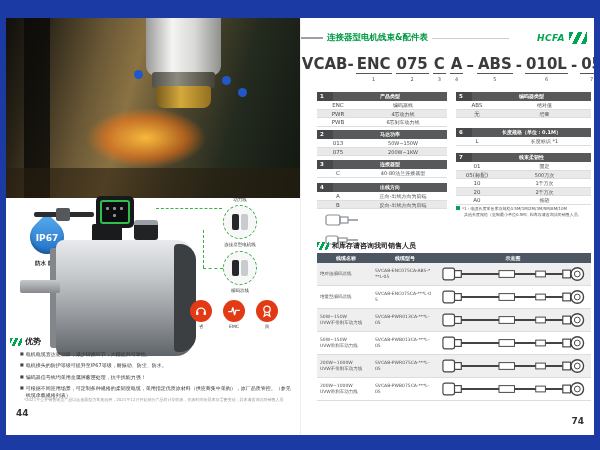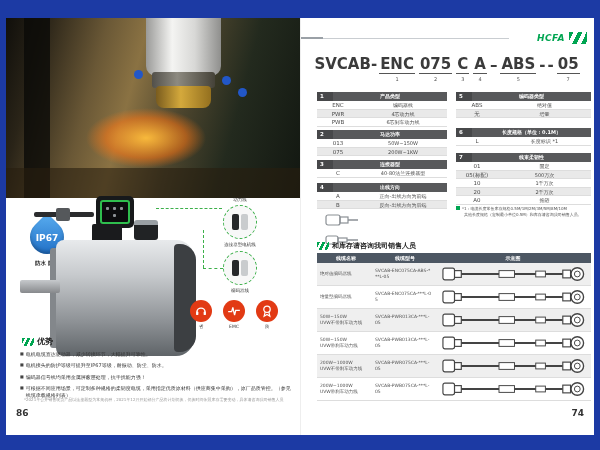--- a/index.html
+++ b/index.html
@@ -61,21 +61,21 @@
 
   
   .feat { position:absolute; width:24px; text-align:center; }
   .feat .disc { width:22px; height:22px; border-radius:50%; background:#e23a14; margin:0 auto;
     display:flex; align-items:center; justify-content:center; }
   .feat .lbl { font-size:4.5px; color:#444; margin-top:2px; }
 
   
   .slashes { display:inline-block; width:12px; height:8px; margin-right:3px;
     background:repeating-linear-gradient(115deg,#00a551 0 2.5px,transparent 2.5px 5px); }
-  .adv-title { position:absolute; left:16px; top:318px; font-size:8px; font-weight:bold; color:#222;
+  .adv-title { position:absolute; left:4px; top:318px; font-size:8px; font-weight:bold; color:#222;
     display:flex; align-items:center; }
   .adv-list { position:absolute; left:14px; top:333px; width:272px; }
   .bullet { display:flex; font-size:5px; color:#333; line-height:1.35; margin-bottom:4.5px; }
   .bullet .dot { color:#444; font-size:4px; margin-right:2px; line-height:1.7; }
   .footnote { position:absolute; left:18px; top:379px; width:268px; font-size:4px; color:#999; line-height:1.4; }
   .pageno { position:absolute; font-size:9px; font-weight:bold; color:#333; }
 
   
   .rp-header { position:absolute; left:0; top:12px; width:294px; height:16px; display:flex; align-items:center; }
   .rp-header .rule-l { width:22px; height:2px; background:#9aa0a6; }
@@ -226,27 +226,28 @@
         <div class="bullet">
             <span class="dot">■</span>
             <span>编码器信号线均采用金属屏蔽层处理，抗干扰能力强！</span>
           </div>
         <div class="bullet">
             <span class="dot">■</span>
             <span>可根据不同应用场景，可定制多种规格的柔韧度电缆，采用指定优质原材料（供应商集中采购），原厂品质管控。（参见线缆承载规格列表）</span>
           </div>
       </div>
       <div class="footnote">*2021年公开销售现货产品以连接器型为常规机种，2021年12月开始部分产品将计划切换，切换时间依照库存需要变动，具体请咨询我司销售人员</div>
-      <div class="pageno" style="left:10px;top:390px;">86</div>
+      <div class="pageno" style="left:10px;top:390px;">44</div>
     </div>
 
     <div class="page page-right">
 
       <div class="rp-header">
         <div class="rule-l"></div>
+        <div class="rp-title">连接器型电机线束&amp;配件表</div>
         <div class="rule-r"></div>
         <div class="logo">HCFA</div>
         <div class="logo-slashes"></div>
       </div>
 
       <div class="model">
         <span class="prefix">SVCAB-</span>
         <span class="seg">
             <span class="t">ENC</span>
             <span class="n">1</span>
@@ -262,20 +263,24 @@
         <span class="seg">
             <span class="t">A</span>
             <span class="n">4</span>
           </span>
         <span class="sep">–</span>
         <span class="seg">
             <span class="t">ABS</span>
             <span class="n">5</span>
           </span>
         <span class="sep">-</span>
+        <span class="seg">
+            <span class="t">010L</span>
+            <span class="n">6</span>
+          </span>
         <span class="sep">-</span>
         <span class="seg">
             <span class="t">05</span>
             <span class="n">7</span>
           </span>
       </div>
 
       <div class="spec-table" style="left:16px;top:74px;">
         <div class="hd">
             <span class="no">1</span>
@@ -480,16 +485,16 @@
           <span class="acc-name"><span>200W~1000W</span><br><span>UVW带刹车动力线</span></span>
           <span class="acc-model">SVCAB-PWB075CA-***L-05</span>
           <span class="acc-diagram">
               <svg width="145" height="18" viewBox="0 0 150 18">
                 <use href="#cable-diagram"></use>
               </svg>
             </span>
         </div>
       </div>
 
-      <div class="pageno" style="right:10px;top:390px;">74</div>
+      <div class="pageno" style="right:10px;top:398px;">74</div>
     </div>
   </div>
 </div>
 
 </body></html>

